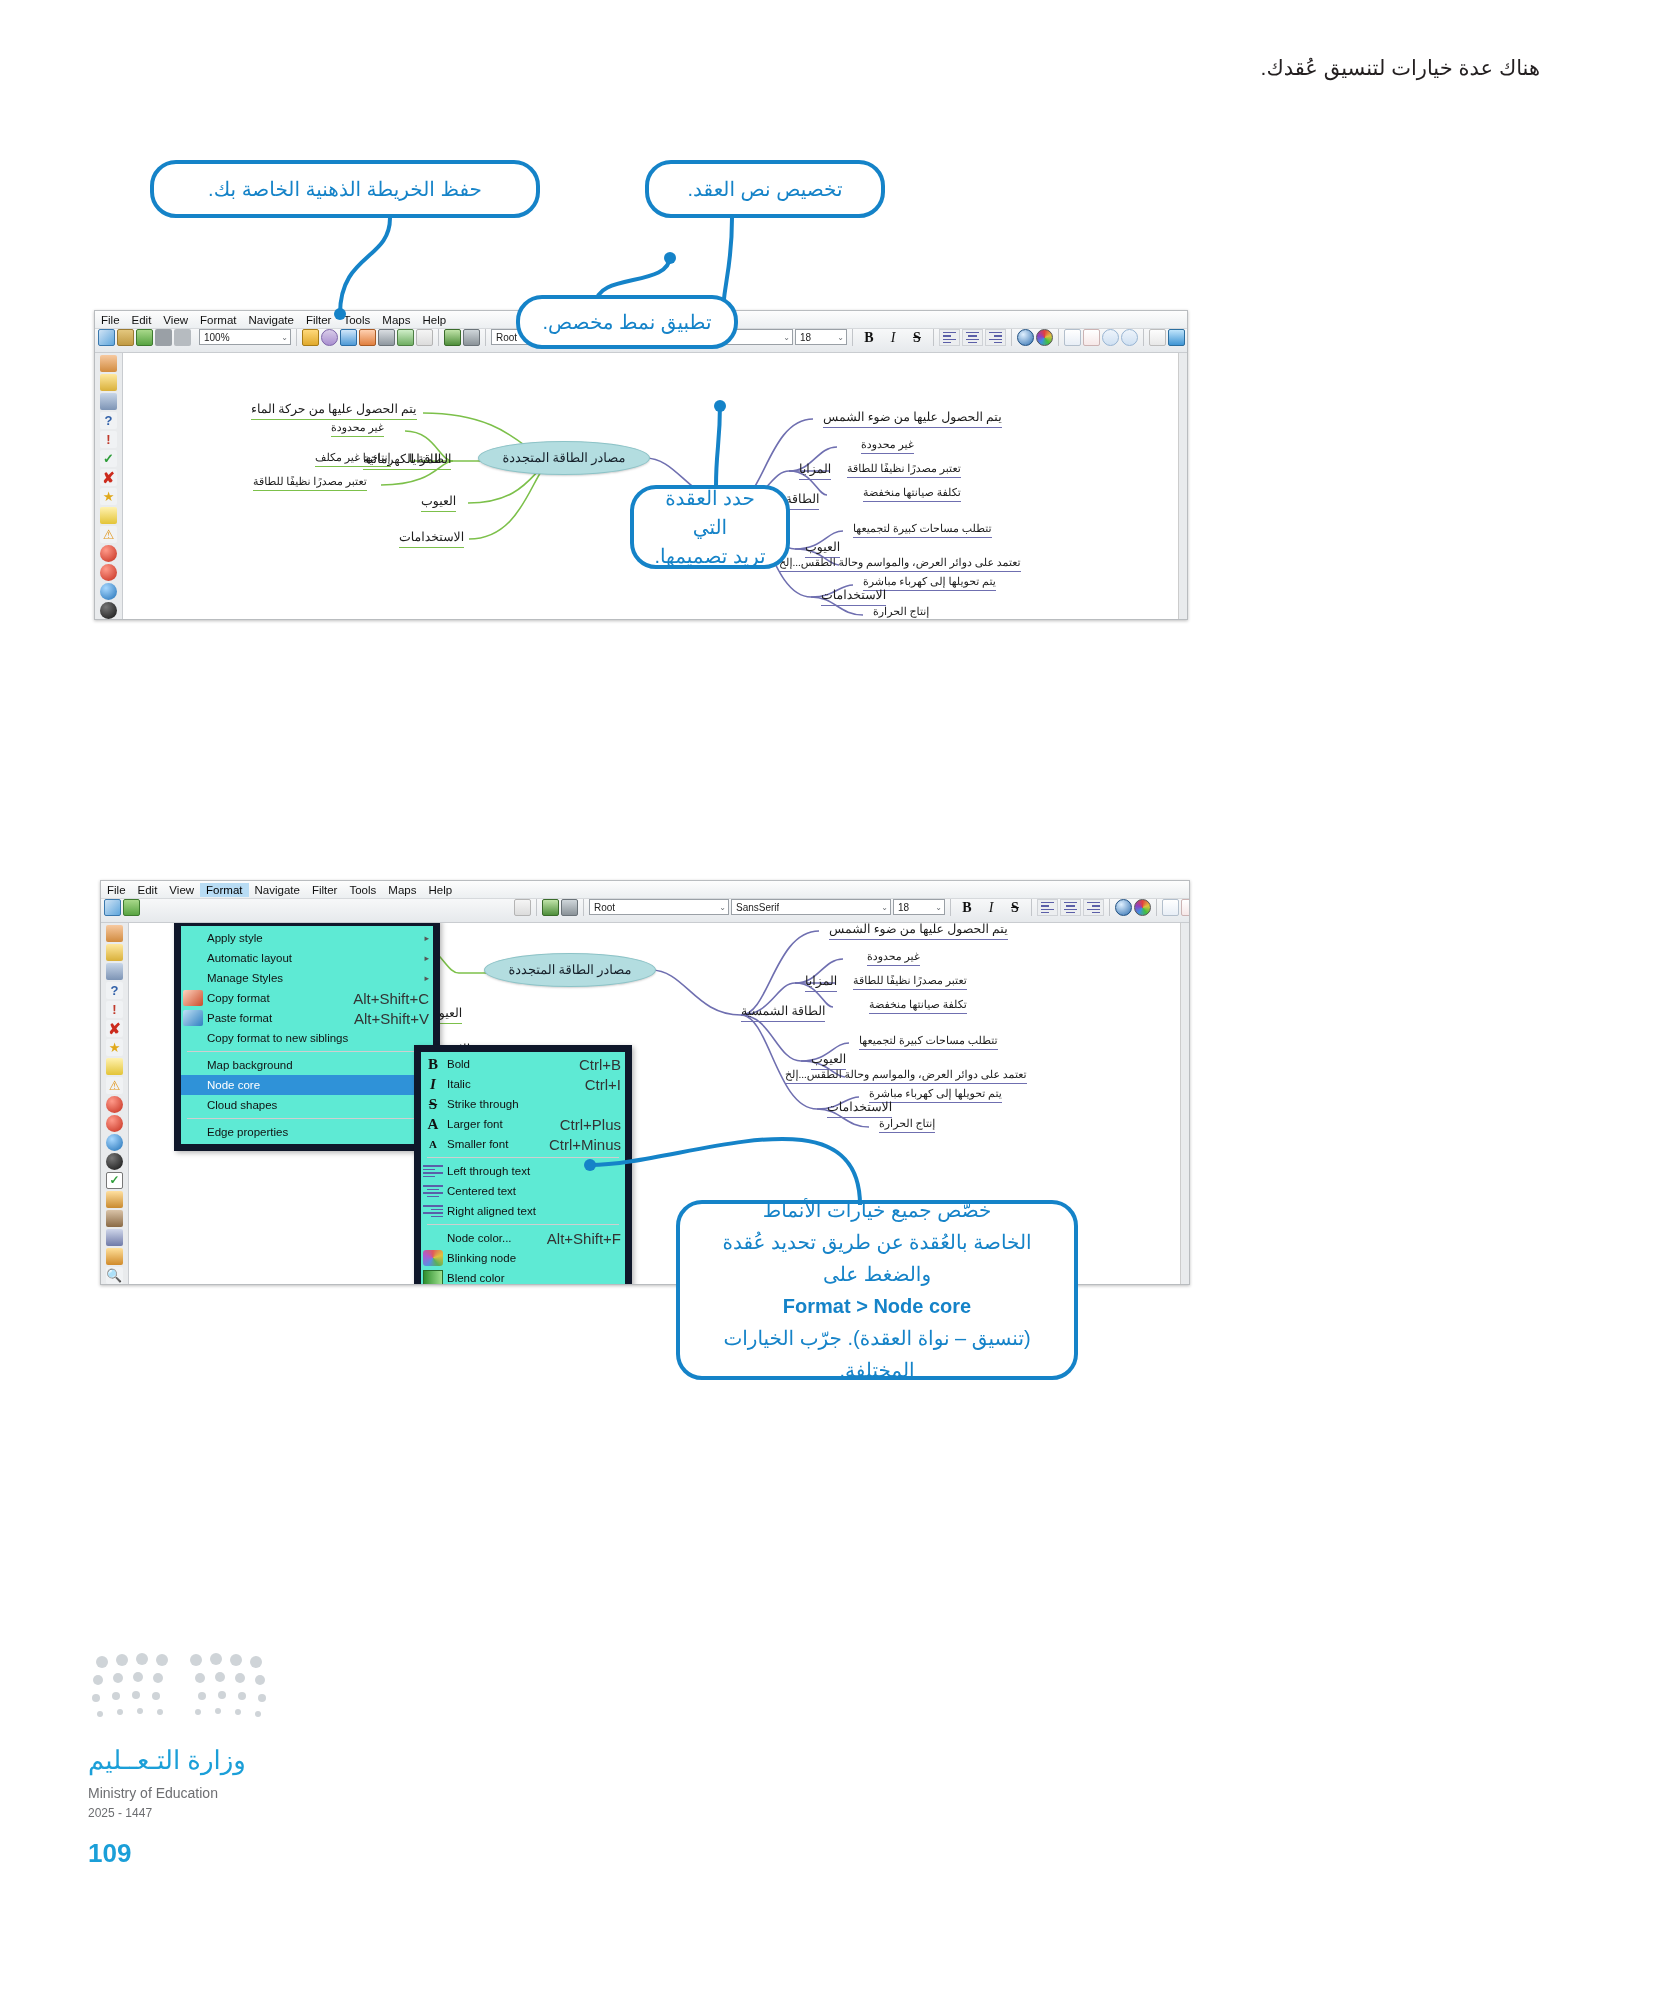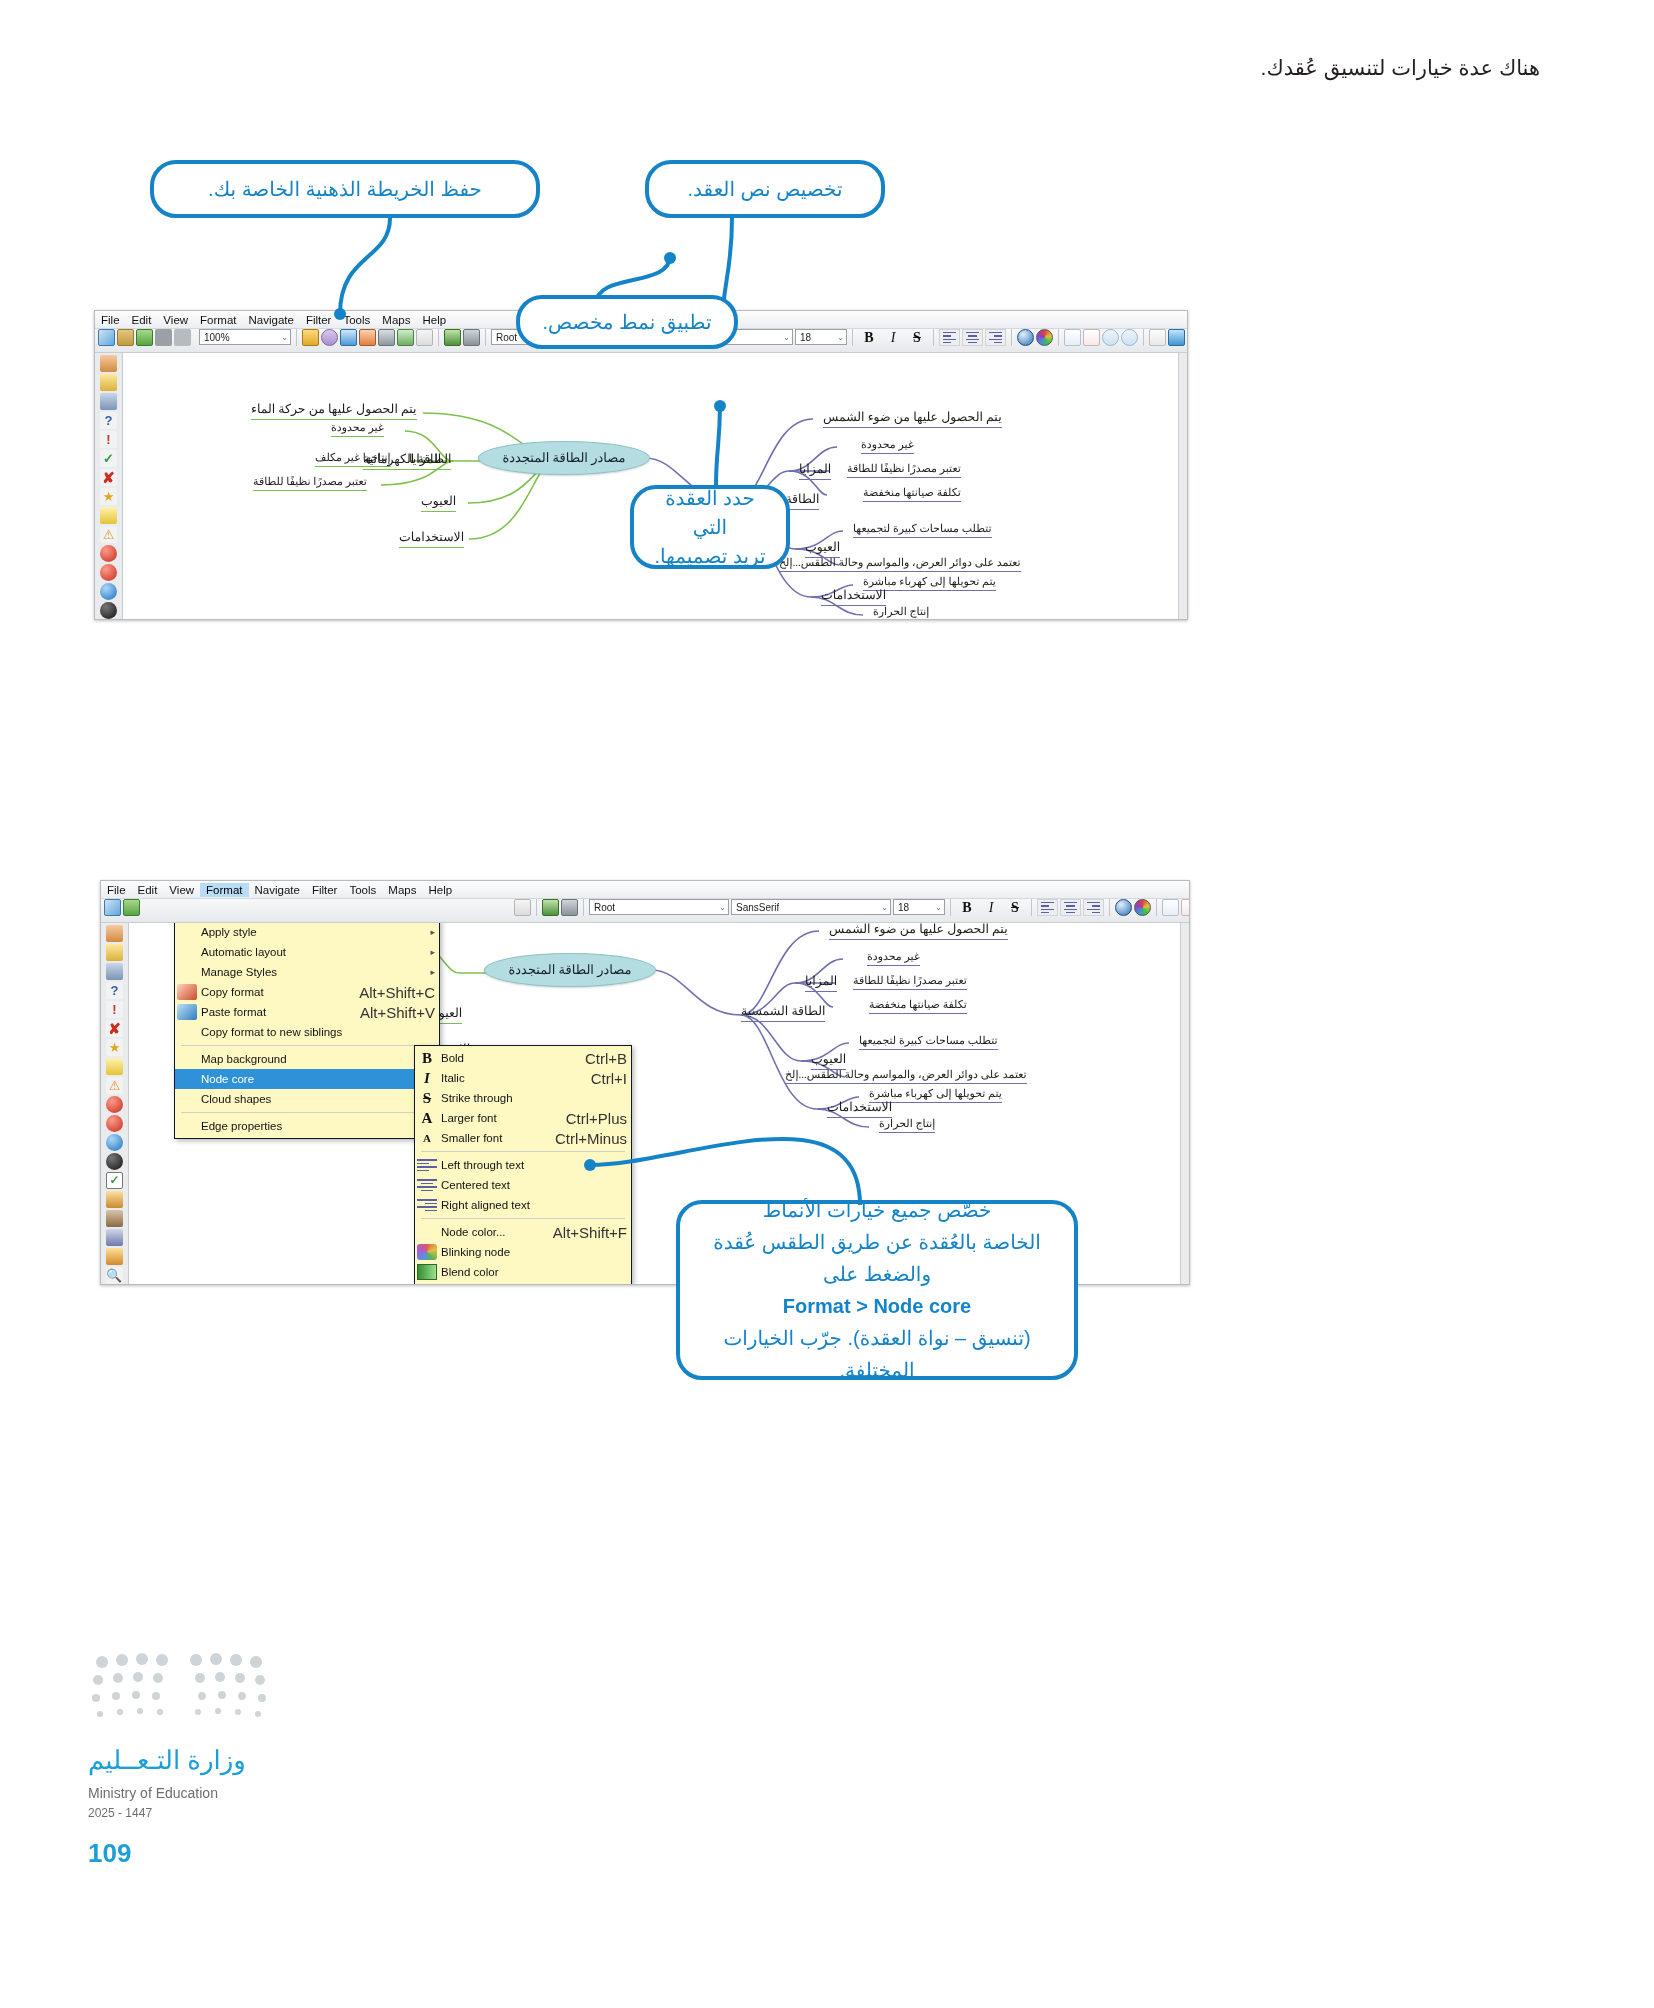--- a/index.html
+++ b/index.html
@@ -106,22 +106,22 @@
     background:#b3dde0; border:1px solid #8cc3c7;
     border-radius:50%/50%;
     display:flex;align-items:center;justify-content:center;
     font-family:"Liberation Serif", serif;font-size:13px;color:#16202a;
     box-shadow:0 1px 2px rgba(0,0,0,.18);
   }
   svg.edges{position:absolute;left:0;top:0;overflow:visible;}
 
   
   .dropdown{
-    position:absolute; background:#fef9c3;
-    border:1px solid #0f172a;
+    position:absolute; background:#5eead4;
+    border:7px solid #0f172a;
     box-shadow:2px 2px 5px rgba(0,0,0,.28);
     font-size:11.5px; color:#111; padding:2px 0; z-index:30;
   }
   .dd-item{
     display:flex; align-items:center; height:20px;
     padding:0 4px 0 2px; position:relative; white-space:nowrap;
   }
   .dd-item .ic{ width:20px; height:16px; flex:none; margin-right:4px; }
   .dd-item .lbl{ flex:1; }
   .dd-item .sc{ color:#333; padding-left:20px; font-size:15px;}
@@ -602,21 +602,21 @@
             </div>
           </div>
       </div>
     </div>
     <div class="vstrip"></div>
   </div>
 </div>
 
 <div class="callout" style="left:676px;top:1200px;width:402px;height:180px;flex-direction:column;line-height:1.6;">
   <span>خصّص جميع خيارات الأنماط</span>
-  <span>الخاصة بالعُقدة عن طريق الطقس عُقدة</span>
+  <span>الخاصة بالعُقدة عن طريق تحديد عُقدة</span>
   <span>والضغط على</span>
   <span style="font-weight:bold;direction:ltr;">Format &gt; Node core</span>
   <span>(تنسيق – نواة العقدة). جرّب الخيارات</span>
   <span>المختلفة.</span>
 </div>
 <svg class="leader" style="left:560px;top:1045px;width:330px;height:165px;z-index:44;">
   <path d="M300,160 C300,40 120,120 30,120" stroke="#1583c8" stroke-width="4" fill="none"></path>
   <circle cx="30" cy="120" r="6" fill="#1583c8"></circle>
 </svg>
 

